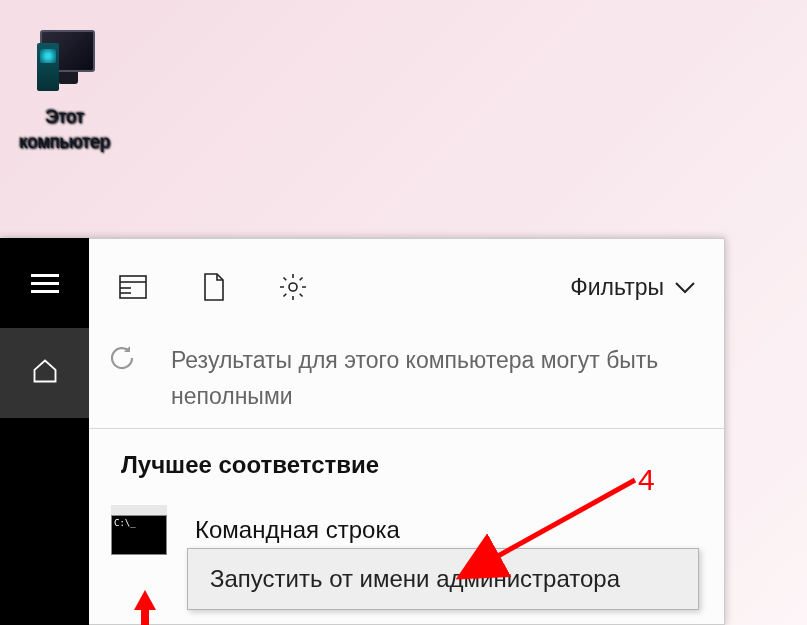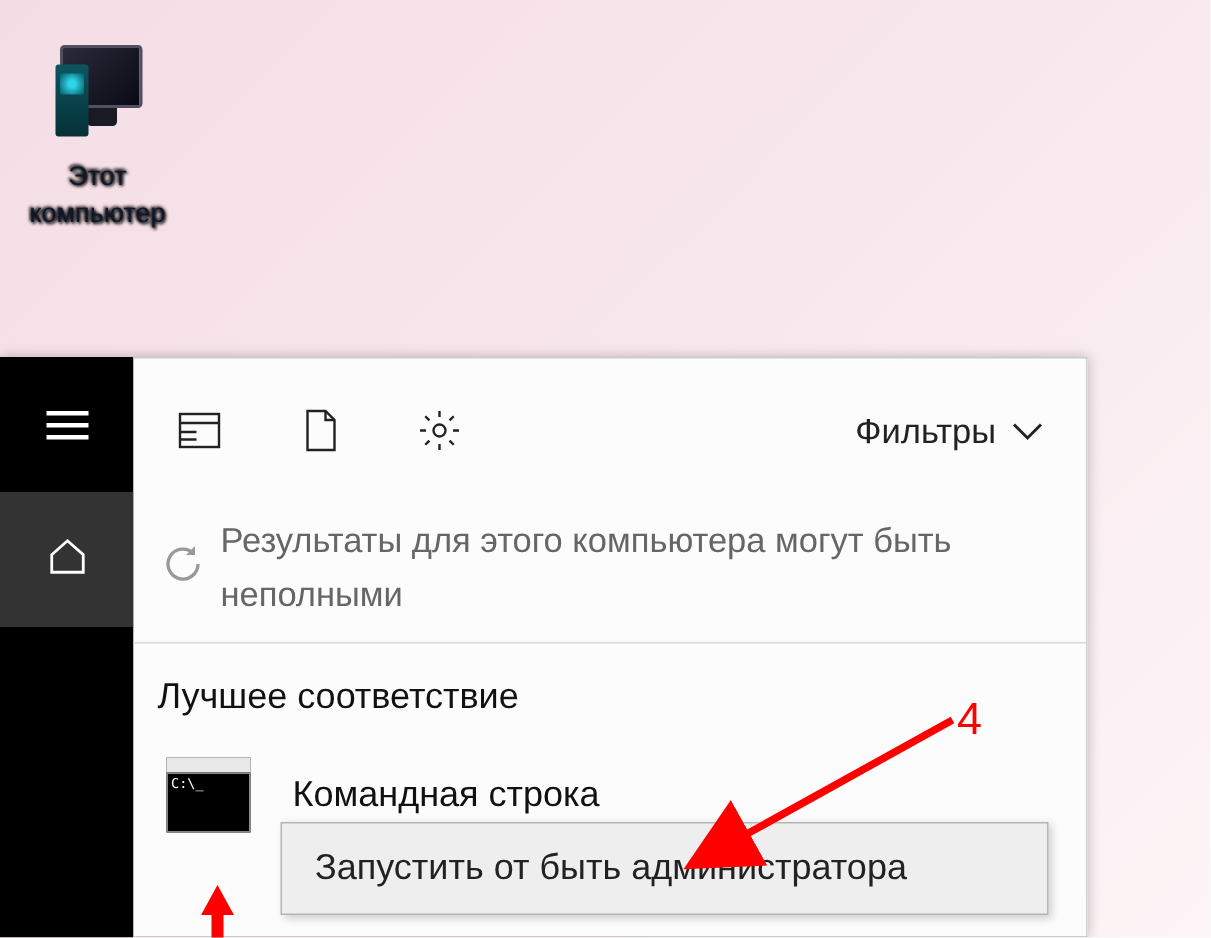--- a/index.html
+++ b/index.html
@@ -123,36 +123,36 @@
       display: flex;
       align-items: center;
       gap: 10px;
       font-size: 23px;
       color: #222;
       cursor: pointer;
     }
     .chevron-down svg { width: 22px; height: 14px; }
     .info-row {
       display: flex;
-      align-items: center;
+      align-items: flex-start;
       padding: 8px 28px 14px 18px;
-      gap: 10px;
+      gap: 34px;
       border-bottom: 1.5px solid #d8d8d8;
     }
     .refresh-icon svg { width: 30px; height: 30px; }
     .info-text {
       font-size: 23px;
       color: #666;
       line-height: 1.55;
     }
     .section-title {
       font-size: 24px;
-      font-weight: 400;
+      font-weight: 700;
       color: #111;
-      padding: 22px 16px 8px;
+      padding: 22px 32px 8px;
     }
     .result-row {
       display: flex;
       align-items: center;
       padding: 18px 28px 0 22px;
       gap: 28px;
       position: relative;
     }
     .cmd-thumb {
       width: 56px; height: 50px;
@@ -291,21 +291,21 @@
     <div class="section-title">Лучшее соответствие</div>
 
     <div class="result-row">
       <div class="cmd-thumb"></div>
       <div class="result-title">Командная строка</div>
     </div>
   </div>
 </div>
 
 <div class="context-menu">
-  <div class="context-item">Запустить от быть администратора</div>
+  <div class="context-item">Запустить от имени администратора</div>
 </div>
 
 <div class="annotation-num">4</div>
 <div class="annotation-arrow">
   <svg width="230" height="130">
     <defs>
       <marker id="ah" markerWidth="12" markerHeight="12" refX="9" refY="5" orient="auto">
         <path d="M0,0 L10,5 L0,10 Z" fill="#f00"></path>
       </marker>
     </defs>

